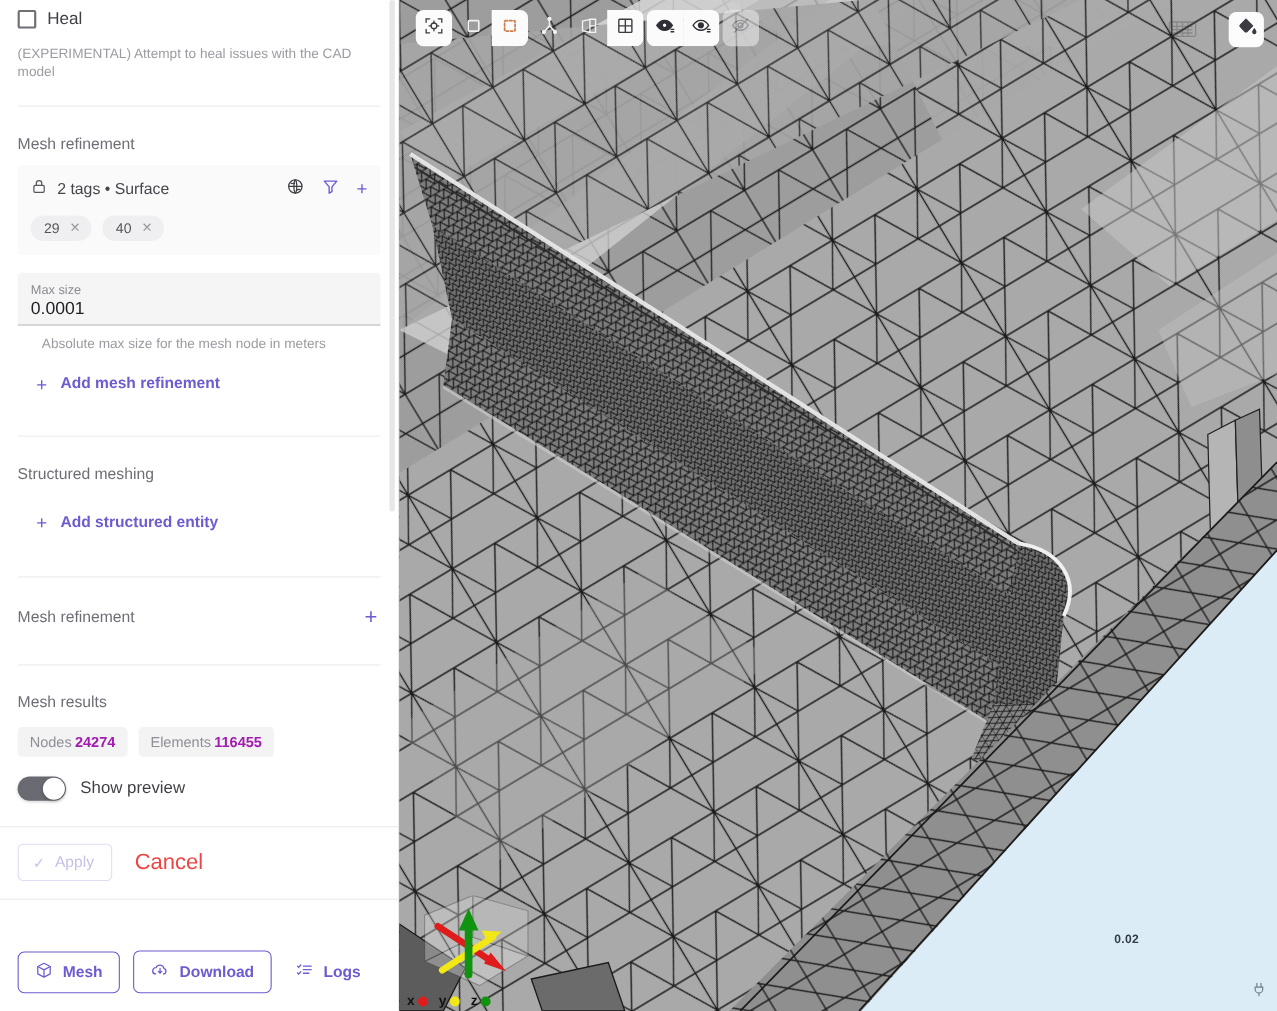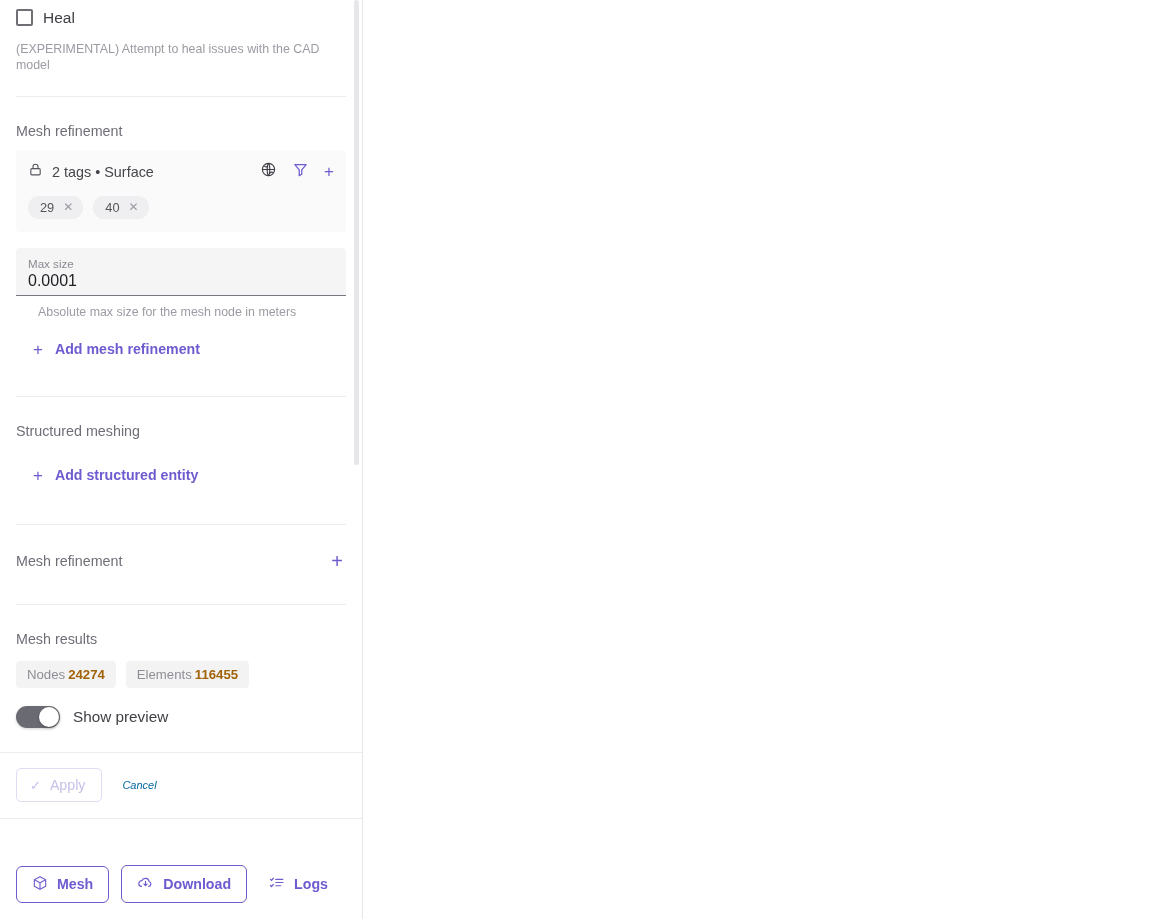--- a/index.html
+++ b/index.html
@@ -2,21 +2,21 @@
 <html><head>
 <meta charset="utf-8">
 <style>
   * { box-sizing: border-box; margin: 0; padding: 0; }
   html, body {
     width: 1161px; height: 919px;
     overflow: hidden;
     font-family: "Liberation Sans", sans-serif;
     background: #ffffff;
   }
-  #app { position: relative; width: 1161px; height: 712px; display: flex; flex-direction: column; }
+  #app { position: relative; width: 1161px; height: 712px; display: flex; }
 
   
   #sidebar {
     position: relative;
     width: 363px; height: 919px;
     background: #ffffff;
     border-right: 1px solid #e6e6e8;
     display: flex; flex-direction: column;
   }
   #sidebar-scroll {
@@ -112,21 +112,21 @@
 
   .row-between { display: flex; align-items: center; margin-top: 26px; }
   .plus-right { margin-left: auto; color: #6d5bd0; font-size: 20px; line-height: 1; cursor: pointer; padding-right: 3px; }
 
   
   .stats { display: flex; gap: 10px; margin-top: 14px; }
   .stat {
     background: #f3f3f4; border-radius: 4px;
     padding: 6px 11px; font-size: 13.2px; color: #8e8e96;
   }
-  .stat b { color: #a16207; font-weight: bold; margin-left: 3px; }
+  .stat b { color: #a21caf; font-weight: bold; margin-left: 3px; }
   .toggle-row { display: flex; align-items: center; gap: 13px; margin-top: 18px; }
   .toggle {
     position: relative; width: 44px; height: 22px;
     background: #6a6a72; border-radius: 11px; cursor: pointer;
     box-shadow: 0 1px 3px rgba(0,0,0,.18);
   }
   .toggle .knob {
     position: absolute; right: 1px; top: 1px;
     width: 20px; height: 20px; border-radius: 50%;
     background: #fff; box-shadow: 0 1px 3px rgba(0,0,0,.3);
@@ -139,21 +139,21 @@
     padding: 15px 16px 16px 16px;
     display: flex; align-items: center; gap: 20px;
   }
   .apply-btn {
     display: inline-flex; align-items: center; gap: 9px;
     border: 1px solid #e0dcf3; border-radius: 5px;
     padding: 8px 16px 8px 13px;
     color: #c7c0e8; font-size: 14.2px; cursor: default;
   }
   .check-glyph { font-size: 13px; }
-  .cancel-btn { color: #0369a1; font-size: 11px; cursor: default; font-style: italic; }
+  .cancel-btn { color: #ef4444; font-size: 20px; cursor: default; }
 
   
   .footer {
     border-top: 1px solid #ececee;
     padding: 14px 16px 16px 16px;
     display: flex; align-items: center; gap: 12px;
   }
   .fbtn {
     display: inline-flex; align-items: center; gap: 9px;
     border: 1.4px solid #6d5bd0; border-radius: 6px;

